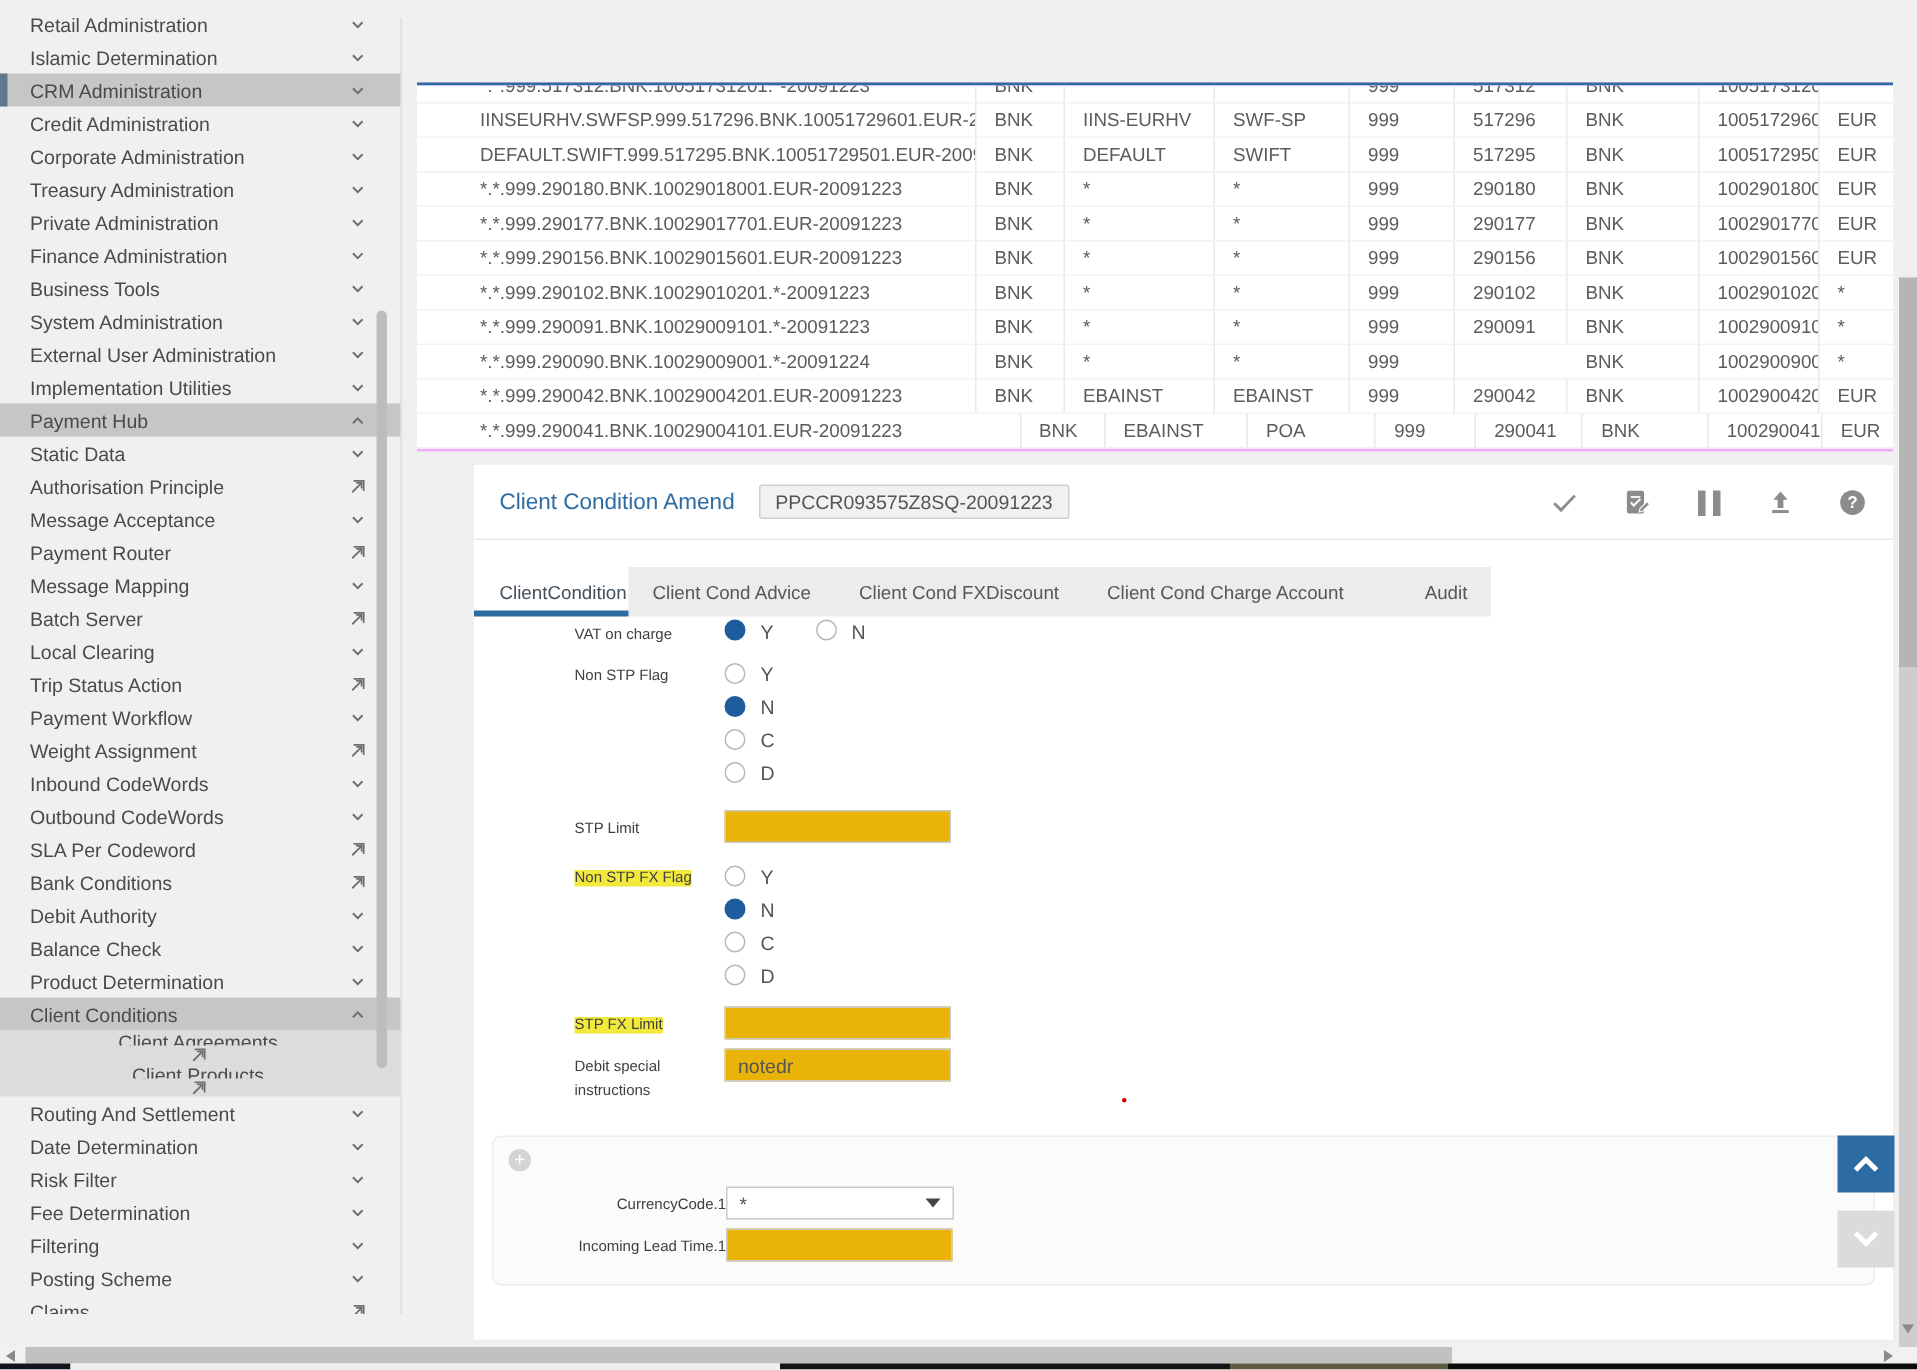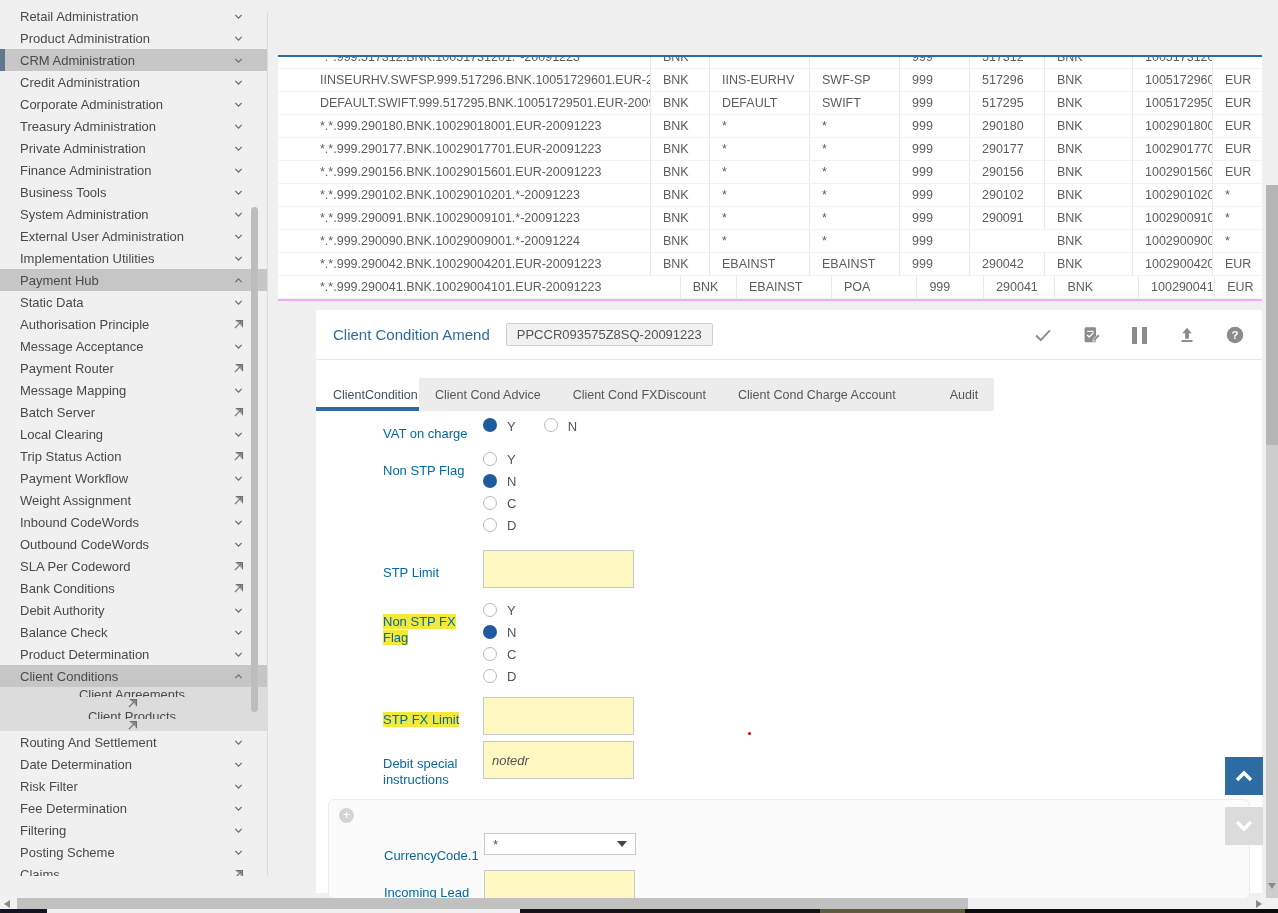--- a/index.html
+++ b/index.html
@@ -46,48 +46,48 @@
   .tab-active { width:103px; padding-left:17px; display:flex; align-items:center; font-size:12.5px; color:#44505a;
                 position:relative; cursor:pointer; white-space:nowrap; }
   .tab-active::after { content:""; position:absolute; left:0; bottom:0; width:103px; height:4px; background:var(--accent); }
   .tab-strip { display:flex; background:#ececec; }
   .tab { padding:0 16px; display:flex; align-items:center; font-size:12.5px; color:#575757; cursor:pointer; white-space:nowrap; }
   .tab.gap-before { margin-left:22px; }
 
   
   .form { padding:2px 0 0 67px; overflow:hidden; }
   .frow { display:flex; }
-  .flabel { width:100px; padding-top:15px; font-size:13px; color:#0369a1; line-height:16px; }
+  .flabel { width:100px; padding-top:5px; font-size:10px; color:#404040; line-height:16px; }
   .flabel .hl { background:var(--hl); }
   .fctrl { margin-left:0; }
   .radio { width:14px; height:14px; border-radius:50%; border:1.5px solid #b9b9b9; background:#fff; display:inline-block; cursor:pointer; }
   .radio.on { border:none; background:var(--radio); }
   .opt { height:22px; display:flex; align-items:center; }
   .opt .lab { font-size:13px; color:#555; margin-left:10px; }
   .opt-h { display:flex; align-items:center; margin-right:28px; }
   .opt-h .lab { font-size:13px; color:#555; margin-left:10px; }
-  .txt { width:151px; height:38px; border:1px solid #c9c9c9; font-family:"Liberation Sans",sans-serif;
-         font-size:13px; color:#555; padding:0 8px; background:#fef9c3; outline:none;font-style:italic; }
+  .txt { width:151px; height:22px; border:1px solid #c9c9c9; font-family:"Liberation Sans",sans-serif;
+         font-size:13px; color:#555; padding:0 8px; background:#eab308; outline:none; }
   .row-vat { margin-top:-2px; margin-bottom:6px; }
   .row-vat .radio { margin-top:-4px; }
   .row-nonstp { margin-bottom:14px; }
   .row-stplimit { margin-bottom:11px; }
   .row-nonstpfx { margin-bottom:10px; }
   .row-stpfxlimit { margin-bottom:6px; }
   .row-debit { margin-bottom:4px; height:40px; }
   .row-credit { height:40px; }
 
   
   .subcard { position:relative; margin:14px 0 0 12px; width:922px; height:100px; background:#fbfbfb;
              border:1px solid #ececec; border-radius:6px; }
   .plus-circle { position:absolute; left:10px; top:8px; width:15px; height:15px; border-radius:50%;
                  background:#d4d4d4; color:#fff; font-size:13px; line-height:14px; text-align:center; cursor:pointer; }
   .sc-rows { padding:33px 0 0 55px; }
   .scrow { display:flex; margin-bottom:6px; }
-  .scrow .flabel { width:100px; }
+  .scrow .flabel { width:100px;text-align:right; }
   .selectbox { width:152px; height:22px; border:1px solid #c9c9c9; background:#fff; display:flex; align-items:center;
                padding:0 8px; font-size:13px; color:#555; cursor:pointer; }
   .selectbox .val { flex:1; }
   .caret { width:0; height:0; border-left:5px solid transparent; border-right:5px solid transparent; border-top:6px solid #444; }
 
   .red-dot { position:absolute; left:432px; top:422px; width:3px; height:3px; background:#c00; border-radius:50%; }
 
   
   .btn-up { position:absolute; left:1225px; top:757px; width:38px; height:38px; background:var(--accent); border:none; cursor:pointer;
             display:flex; align-items:center; justify-content:center; }
@@ -121,21 +121,21 @@
   <div class="sb-items" id="sidebar-items">
       <div class="sb-item partial">
         <span class="sb-label">Retail Administration</span>
         <span class="sb-icon">
           <svg width="11" height="11" viewBox="0 0 12 12">
             <path d="M2.5 4.2L6 7.8l3.5-3.6" fill="none" stroke="#6e6e6e" stroke-width="1.4"></path>
           </svg>
         </span>
       </div>
       <div class="sb-item ">
-        <span class="sb-label">Product Administration</span>
+        <span class="sb-label">Islamic Determination</span>
         <span class="sb-icon">
           <svg width="11" height="11" viewBox="0 0 12 12">
             <path d="M2.5 4.2L6 7.8l3.5-3.6" fill="none" stroke="#6e6e6e" stroke-width="1.4"></path>
           </svg>
         </span>
       </div>
       <div class="sb-item selected-accent">
         <span class="sb-label">CRM Administration</span>
         <span class="sb-icon">
           <svg width="11" height="11" viewBox="0 0 12 12">

